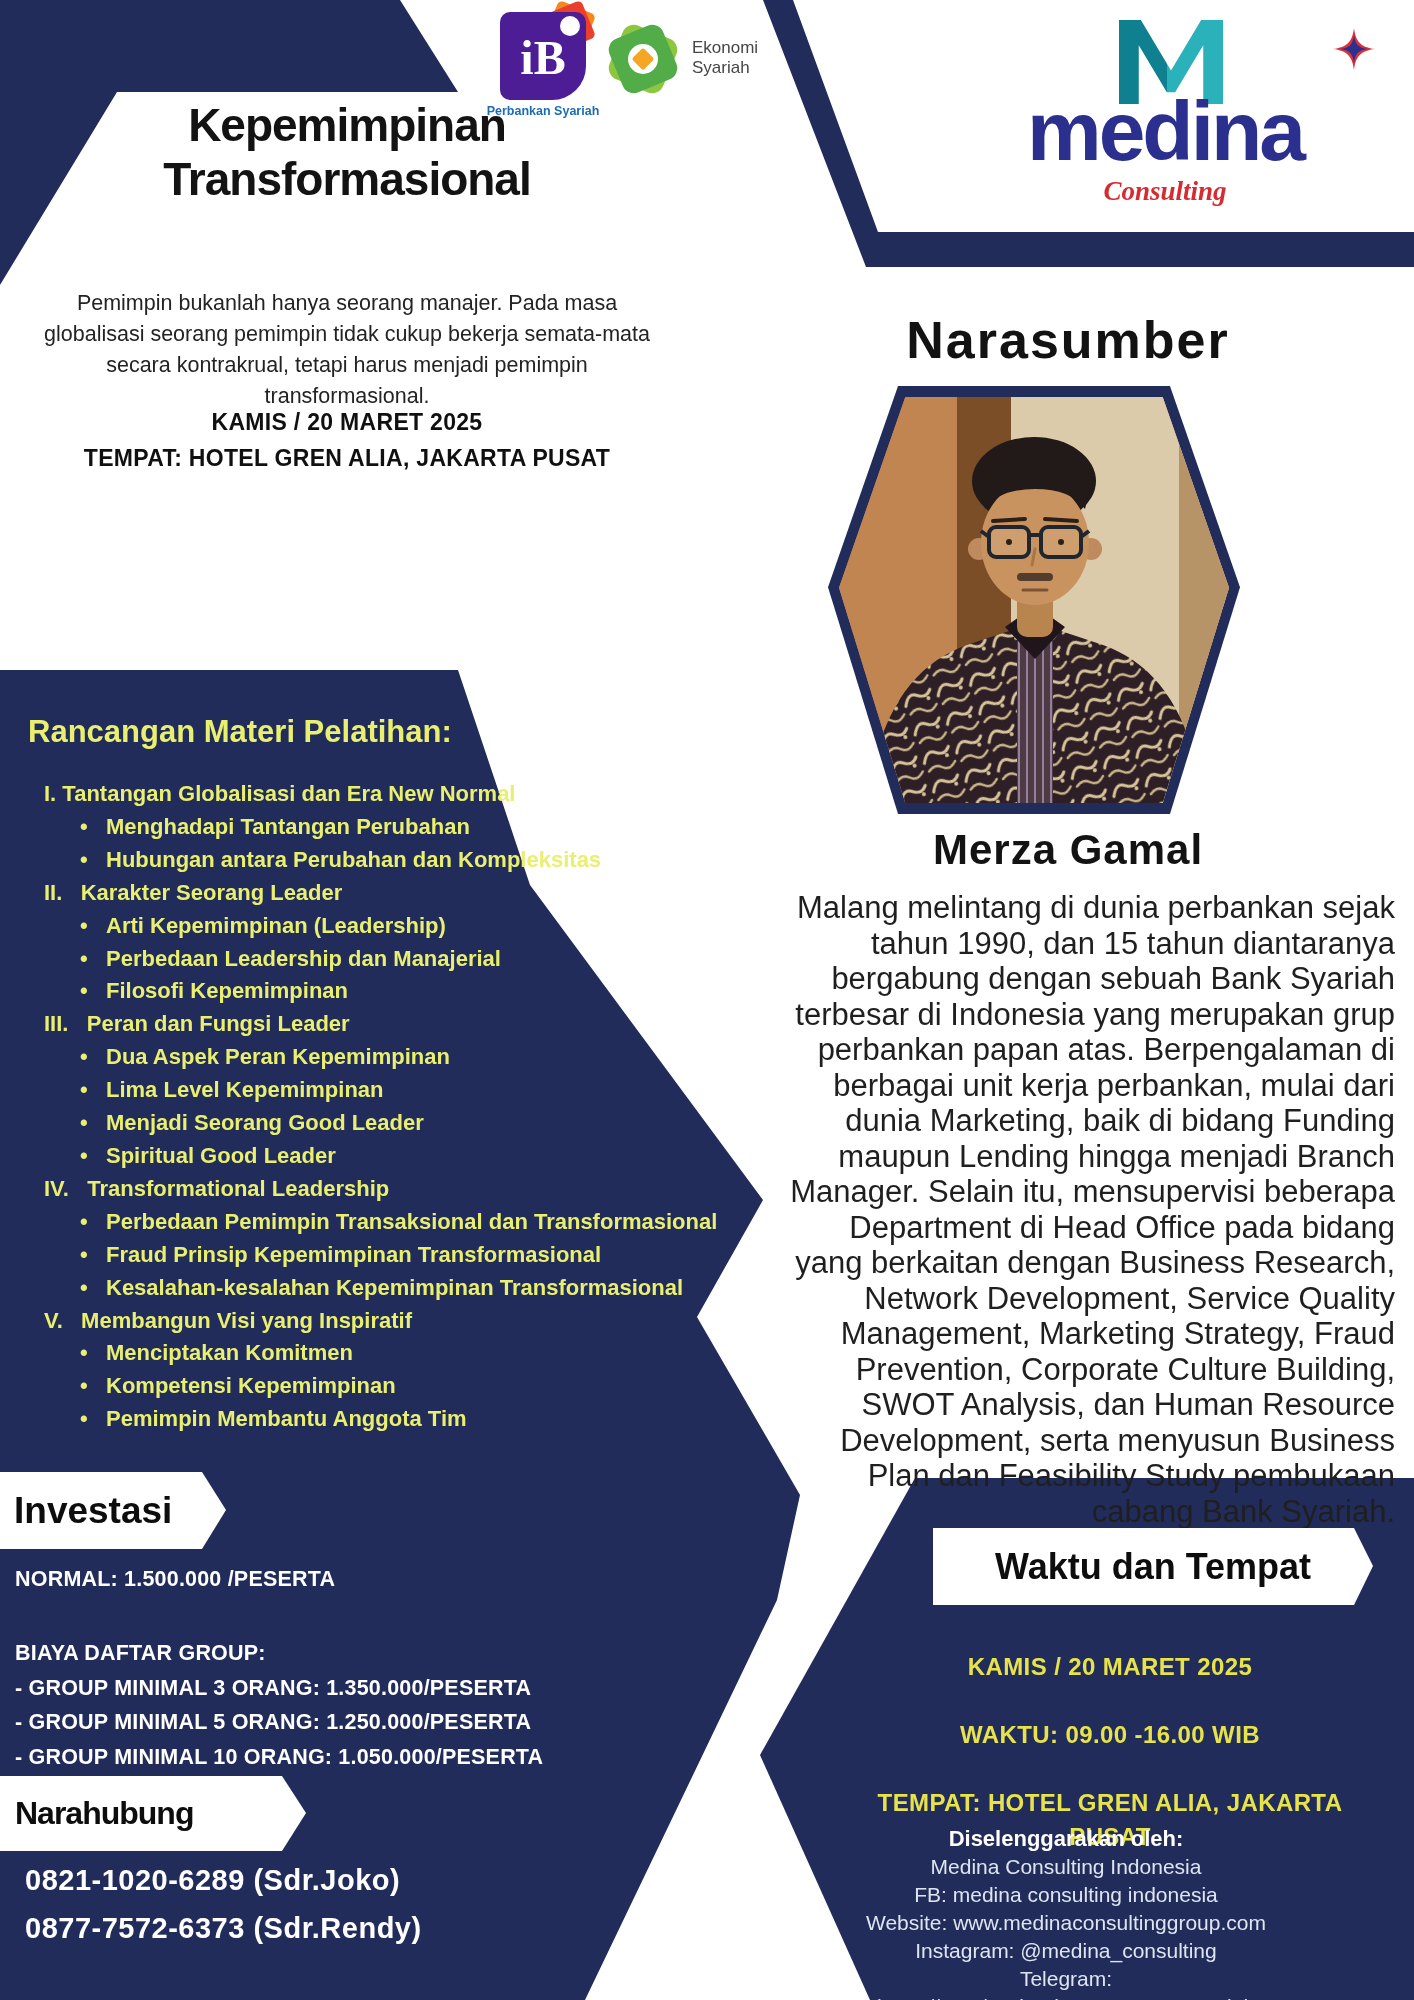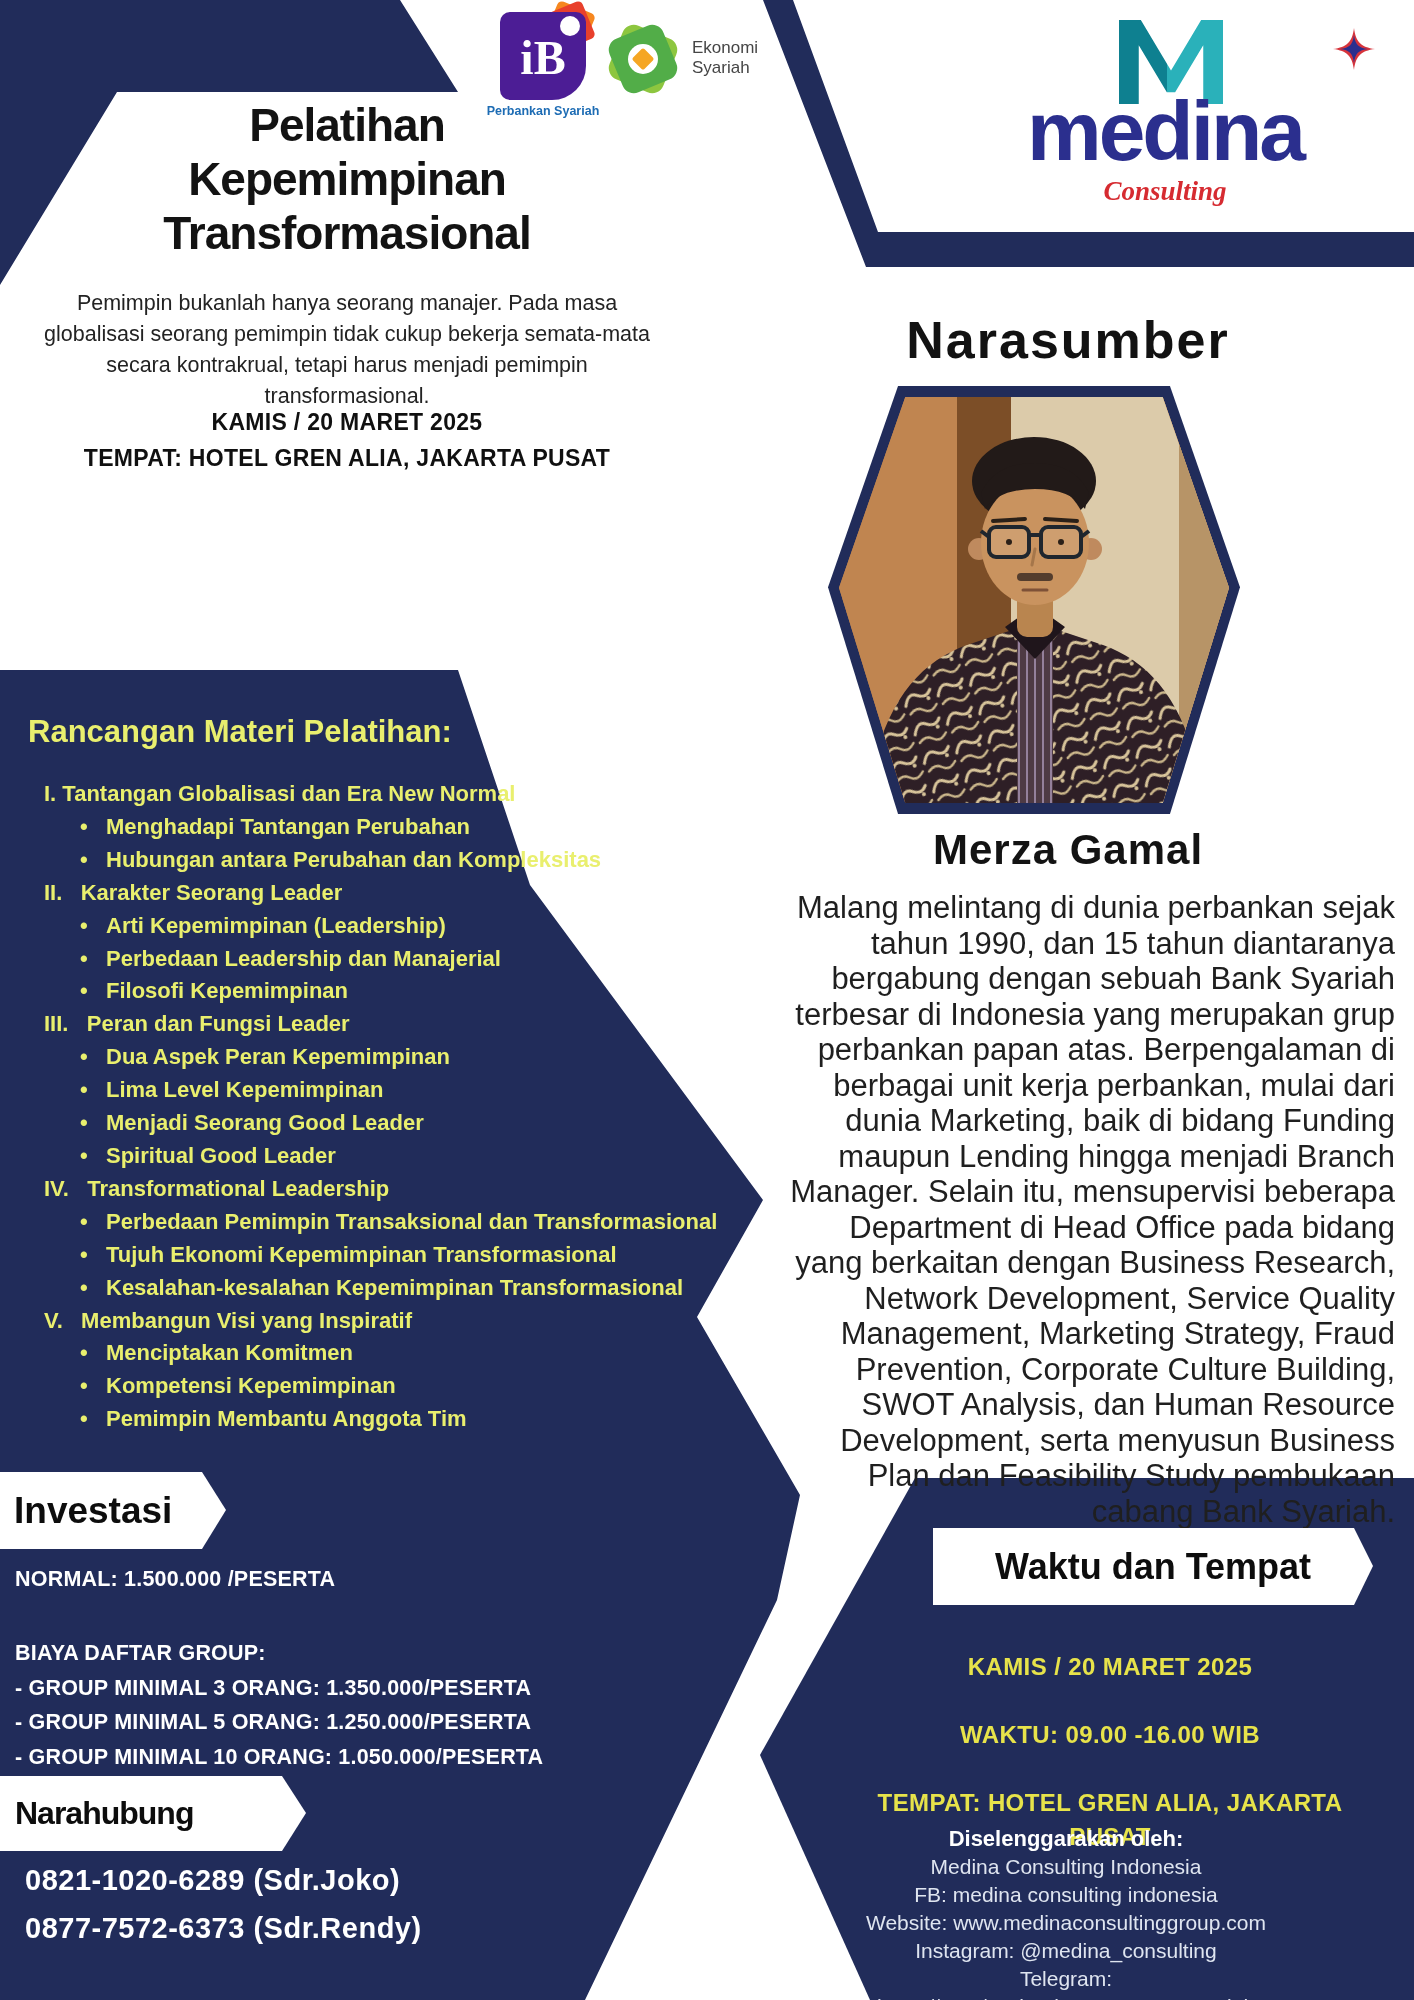--- a/index.html
+++ b/index.html
@@ -141,21 +141,20 @@
       <svg width="42" height="42" viewBox="0 0 24 24">
         <path d="M12,0 C13,8 16,11 24,12 C16,13 13,16 12,24 C11,16 8,13 0,12 C8,11 11,8 12,0 Z" fill="#d6343c"></path>
         <path d="M12,4 C12.7,9.5 14.5,11.3 20,12 C14.5,12.7 12.7,14.5 12,20 C11.3,14.5 9.5,12.7 4,12 C9.5,11.3 11.3,9.5 12,4 Z" fill="#2b2f8e"></path>
       </svg>
     </div>
     <div class="medina-word">medina</div>
     <div class="medina-tagline">Consulting</div>
   </div>
 
   <div class="abs title">
-    <div>Pelatihan</div>
     <div>Kepemimpinan</div>
     <div>Transformasional</div>
   </div>
   <div class="abs intro">Pemimpin bukanlah hanya seorang manajer. Pada masa globalisasi seorang pemimpin tidak cukup bekerja semata-mata secara kontrakrual, tetapi harus menjadi pemimpin transformasional.</div>
   <div class="abs dates">
     <div>KAMIS / 20 MARET 2025</div>
     <div>TEMPAT: HOTEL GREN ALIA, JAKARTA PUSAT</div>
   </div>
 
   <div class="abs materi-heading">Rancangan Materi Pelatihan:</div>
@@ -167,21 +166,21 @@
     <li class="bullet">Arti Kepemimpinan (Leadership)</li>
     <li class="bullet">Perbedaan Leadership dan Manajerial</li>
     <li class="bullet">Filosofi Kepemimpinan</li>
     <li class="roman">III.   Peran dan Fungsi Leader</li>
     <li class="bullet">Dua Aspek Peran Kepemimpinan</li>
     <li class="bullet">Lima Level Kepemimpinan</li>
     <li class="bullet">Menjadi Seorang Good Leader</li>
     <li class="bullet">Spiritual Good Leader</li>
     <li class="roman">IV.   Transformational Leadership</li>
     <li class="bullet">Perbedaan Pemimpin Transaksional dan Transformasional</li>
-    <li class="bullet">Tujuh Ekonomi Kepemimpinan Transformasional</li>
+    <li class="bullet">Fraud Prinsip Kepemimpinan Transformasional</li>
     <li class="bullet">Kesalahan-kesalahan Kepemimpinan Transformasional</li>
     <li class="roman">V.   Membangun Visi yang Inspiratif</li>
     <li class="bullet">Menciptakan Komitmen</li>
     <li class="bullet">Kompetensi Kepemimpinan</li>
     <li class="bullet">Pemimpin Membantu Anggota Tim</li>
   </ul>
 
   <div class="abs narasumber-heading">Narasumber</div>
   <div class="abs hexagon">
     <div class="photo">

